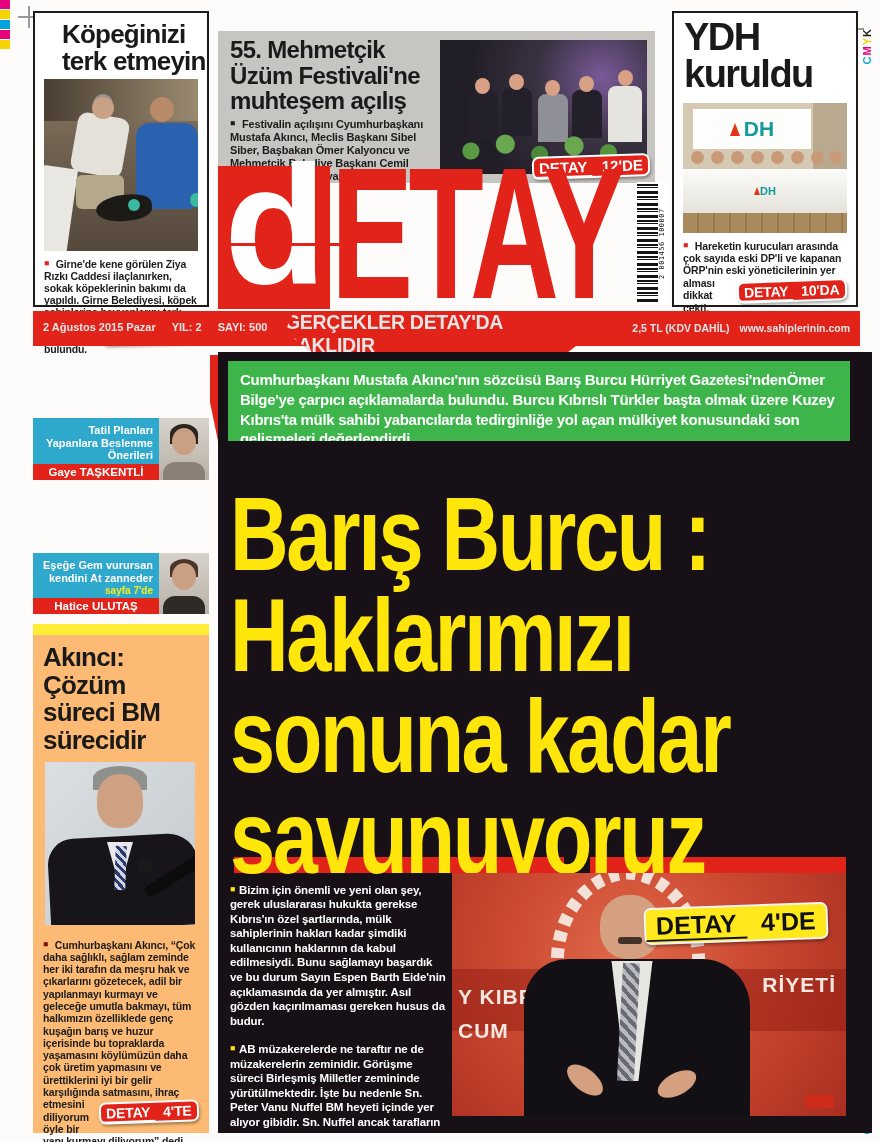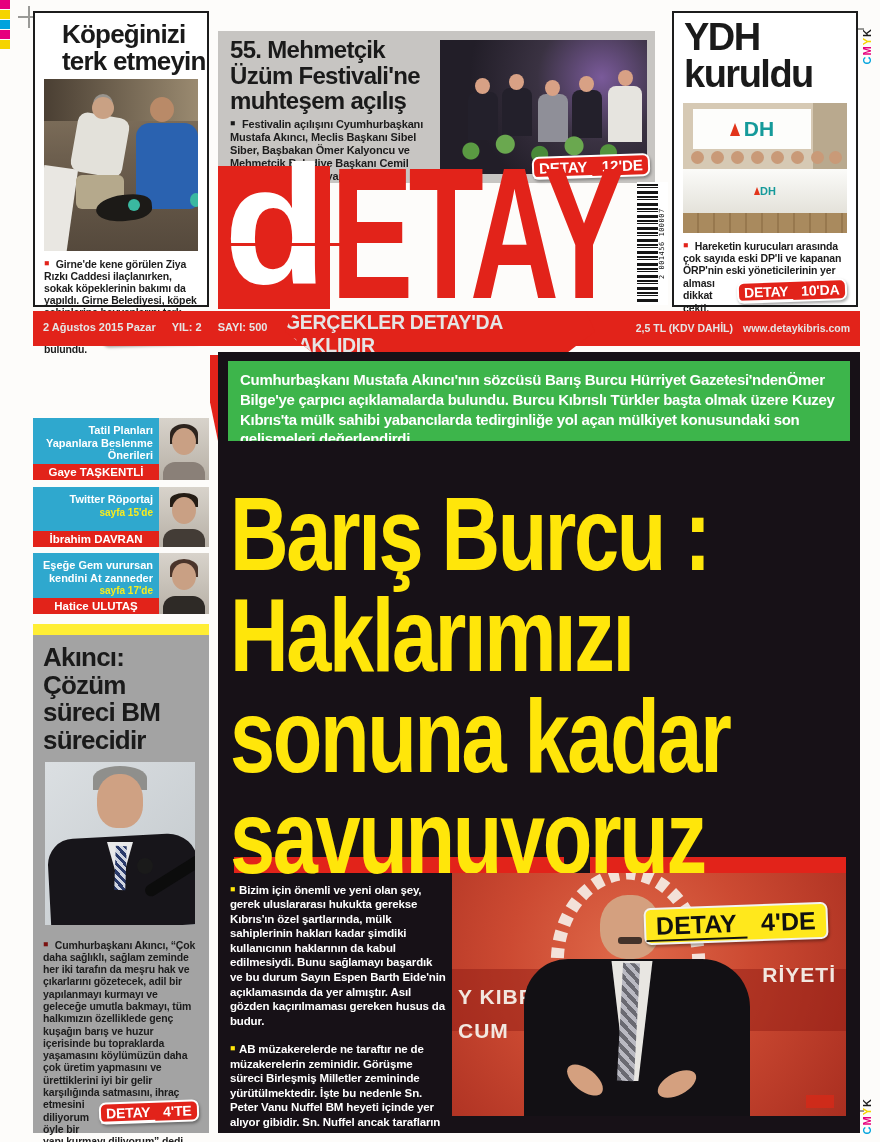--- a/index.html
+++ b/index.html
@@ -114,54 +114,54 @@
   .col-photo{position:absolute;right:0;top:0;width:50px;height:100%;overflow:hidden;background:linear-gradient(180deg,#d8d3cb,#b7b0a6);}
   .cp-head{position:absolute;left:13px;top:10px;width:24px;height:27px;border-radius:50%;background:#c9a084;}
   .cp-hair{position:absolute;left:11px;top:6px;width:28px;height:14px;border-radius:50% 50% 0 0;background:#55483c;}
   .cp-body{position:absolute;left:4px;bottom:-4px;width:42px;height:22px;border-radius:12px 12px 0 0;background:#3a3430;}
   .cp0 .cp-hair{background:#a8a8a6;} .cp0 .cp-body{background:#6a6a68;}
   .cp1 .cp-hair{background:#2d241e;height:20px;} .cp1 .cp-body{background:#8a8078;}
   .cp2 .cp-hair{background:#241c14;} .cp2 .cp-body{background:#433c36;}
   .cp3 .cp-hair{background:#4a342a;height:18px;} .cp3 .cp-body{background:#2e2a26;}
 
   
-  .ycol{left:33px;top:624px;width:176px;height:509px;background:#a3a3a3;}
+  .ycol{left:33px;top:624px;width:176px;height:509px;background:#fdba74;}
   .ycol-strip{position:absolute;left:0;top:0;right:0;height:11px;background:#ffee35;}
   .ak-h2{position:absolute;left:10px;top:20px;width:156px;font-size:26px;line-height:27.5px;letter-spacing:-0.8px;}
   .ak-photo{position:absolute;left:12px;top:138px;width:150px;height:163px;overflow:hidden;background:linear-gradient(135deg,#dbdfe2,#c2c8cc);}
   .ap-body{position:absolute;left:4px;top:74px;width:150px;height:92px;background:#17151a;border-radius:26px 30px 0 0;transform:rotate(-3deg);}
   .ap-shirt{position:absolute;left:62px;top:80px;width:26px;height:46px;background:#e9e9ea;clip-path:polygon(0 0,100% 0,50% 100%);}
   .ap-tie{position:absolute;left:70px;top:84px;width:11px;height:44px;background:repeating-linear-gradient(45deg,#2a3a6a 0 3px,#cfd4e0 3px 6px);transform:rotate(2deg);}
   .ap-head{position:absolute;left:52px;top:12px;width:46px;height:54px;border-radius:46% 46% 42% 42%;background:#cfa183;}
   .ap-hair{position:absolute;left:48px;top:4px;width:54px;height:24px;border-radius:50% 50% 0 0;background:#8f8f8c;}
   .ap-mic{position:absolute;left:96px;top:108px;width:66px;height:12px;background:#0c0c0c;transform:rotate(-32deg);border-radius:6px;}
   .ap-micball{position:absolute;left:92px;top:96px;width:16px;height:16px;border-radius:50%;background:#1a1a1a;}
   .ak-body{position:absolute;left:10px;top:314px;width:156px;font-size:10.5px;line-height:12.3px;}
   .ak-stamp .l1,.ak-stamp .l2{font-size:14px;line-height:18px;}
 
   
-  .mainbox{left:218px;top:352px;width:642px;height:781px;background:#171117;overflow:hidden;}
+  .mainbox{left:218px;top:352px;width:642px;height:781px;background:#171117;overflow:hidden;padding-left:12px;}
   .redwedge{left:210px;top:355px;width:8px;height:86px;background:#e2231a;clip-path:polygon(0 0,100% 0,100% 100%,0 55%);}
   .kicker{position:absolute;left:10px;top:9px;width:598px;height:62px;background:#3db54b;color:#fff;
           font-size:15px;font-weight:bold;line-height:1.32;padding:9px 12px;letter-spacing:-0.3px;overflow:hidden;font-stretch:condensed;}
   .hl-wrap{position:absolute;left:12px;top:96px;z-index:2;margin-top:36px;}
   .hl{font-size:104px;line-height:101px;font-weight:bold;color:#ffe60a;letter-spacing:-3px;
       transform:scaleX(0.78);transform-origin:0 0;white-space:nowrap;font-stretch:condensed;}
   .watermark{position:absolute;left:28px;top:152px;z-index:4;font-size:46px;font-weight:bold;color:#a01410;
              opacity:0.72;letter-spacing:6px;white-space:nowrap;}
   .red-div{position:absolute;top:505px;height:16px;background:#e2231a;z-index:1;}
   .rd1{left:16px;width:330px;} .rd2{left:372px;width:256px;}
   .main-body{position:absolute;left:12px;top:530px;width:216px;color:#fff;font-weight:bold;
              font-size:11.5px;line-height:14.6px;letter-spacing:-0.15px;z-index:2;font-stretch:condensed;}
   .main-body p{margin:0 0 13px 0;}
   .main-photo{position:absolute;left:234px;top:521px;width:394px;height:243px;overflow:hidden;z-index:2;
               background:radial-gradient(circle at 45% 35%,#e06a4a 0%,#cc4a32 45%,#a92e20 100%);}
   .mp-band{position:absolute;left:0;right:0;top:96px;height:62px;background:rgba(140,25,18,0.45);}
   .mp-frag{position:absolute;color:#f4 efe9;color:#f6f1ea;font-weight:bold;font-size:21px;letter-spacing:1px;opacity:0.95;}
-  .mp-f0{left:6px;top:112px;} .mp-f1{right:10px;top:90px;} .mp-f2{left:6px;top:146px;}
+  .mp-f0{left:6px;top:112px;} .mp-f1{right:10px;top:100px;} .mp-f2{left:6px;top:146px;}
   .mp-body{position:absolute;left:72px;top:86px;width:226px;height:160px;background:#121014;border-radius:44px 48px 0 0;}
   .mp-shirt{position:absolute;left:148px;top:88px;width:64px;height:120px;background:#e8e6e2;clip-path:polygon(18% 0,82% 0,60% 100%,40% 100%);}
   .mp-tie{position:absolute;left:168px;top:90px;width:17px;height:118px;background:repeating-linear-gradient(45deg,#6a6a72 0 4px,#b9b9c2 4px 8px);transform:rotate(3deg);}
   .mp-head{position:absolute;left:148px;top:22px;width:60px;height:64px;border-radius:46% 46% 44% 44%;background:#d4a07f;}
   .mp-must{position:absolute;left:166px;top:64px;width:24px;height:7px;border-radius:3px;background:#43322a;}
   .mp-hand1{position:absolute;left:112px;top:196px;width:42px;height:22px;border-radius:50%;background:#d4a07f;transform:rotate(38deg);}
   .mp-hand2{position:absolute;left:204px;top:200px;width:42px;height:22px;border-radius:50%;background:#d4a07f;transform:rotate(-28deg);}
   .mp-logo{position:absolute;right:12px;bottom:8px;width:28px;height:13px;background:#d22a1a;opacity:0.9;}
   .mp-stamp{position:absolute;right:18px;top:32px;transform:rotate(-2deg);}
   .wreath{position:absolute;left:86px;top:-6px;}
@@ -282,52 +282,40 @@
   </div>
 
   <div class="abs banner">
     <div class="ban-date">
       <span>2 Ağustos 2015 Pazar</span><span>YIL: 2</span><span>SAYI: 500</span>
     </div>
     <div class="ribbon">
       <span>GERÇEKLER DETAY'DA SAKLIDIR</span>
     </div>
     <div class="ban-price">
-      <span>2,5 TL (KDV DAHİL)</span><span>www.detaykibris.com</span>
+      <span>2,5 TL (KDV DAHİL)</span><span>www.sahiplerinin.com</span>
     </div>
   </div>
 
   <div class="abs colbox" style="top:418px;height:62px;">
     <div class="col-text">
         <div class="col-title">Tatil Planları Yapanlara Beslenme Önerileri</div>
       <div class="col-page">sayfa 11'de</div>
       </div>
     <div class="col-photo cp1">
         <div class="cp-hair"></div>
         <div class="cp-head"></div>
         <div class="cp-body"></div>
       </div>
     <div class="col-bar">Gaye TAŞKENTLİ</div>
   </div>
-  <div class="abs colbox" style="top:487px;height:60px;">
-    <div class="col-text">
-        <div class="col-title">Twitter Röportaj</div>
-      <div class="col-page">sayfa 15'de</div>
-      </div>
-    <div class="col-photo cp2">
-        <div class="cp-hair"></div>
-        <div class="cp-head"></div>
-        <div class="cp-body"></div>
-      </div>
-    <div class="col-bar">İbrahim DAVRAN</div>
-  </div>
   <div class="abs colbox" style="top:553px;height:61px;">
     <div class="col-text">
         <div class="col-title">Eşeğe Gem vurursan kendini At zanneder</div>
-      <div class="col-page">sayfa 17'de</div>
+      <div class="col-page">sayfa 7'de</div>
       </div>
     <div class="col-photo cp3">
         <div class="cp-hair"></div>
         <div class="cp-head"></div>
         <div class="cp-body"></div>
       </div>
     <div class="col-bar">Hatice ULUTAŞ</div>
   </div>
 
   <div class="abs ycol">

